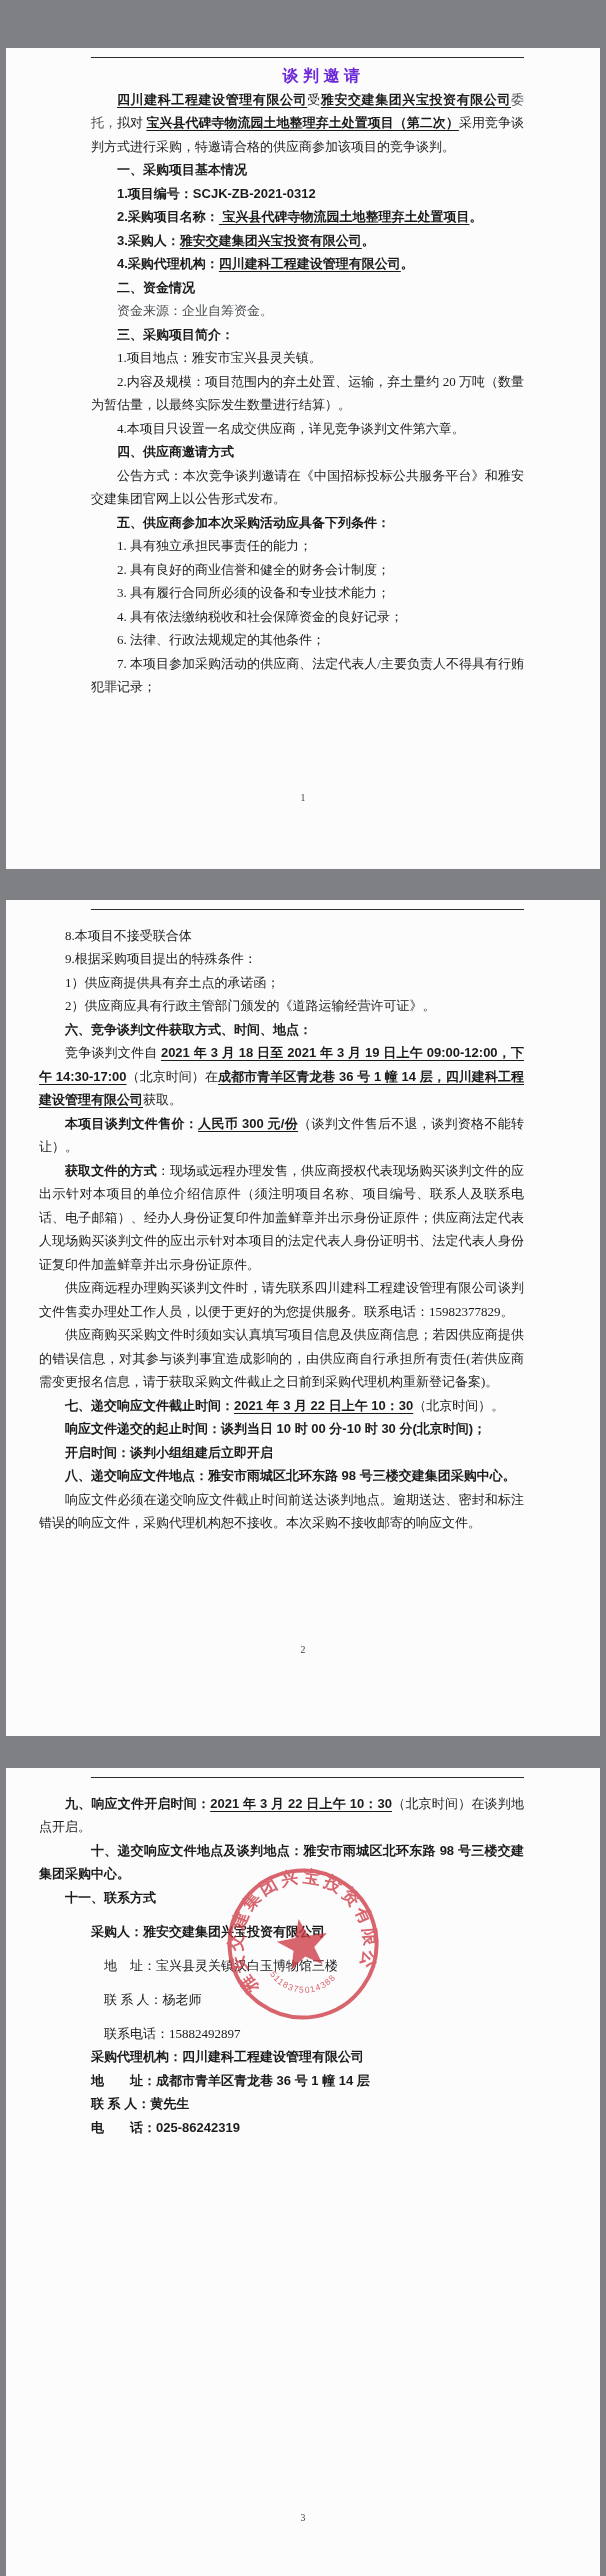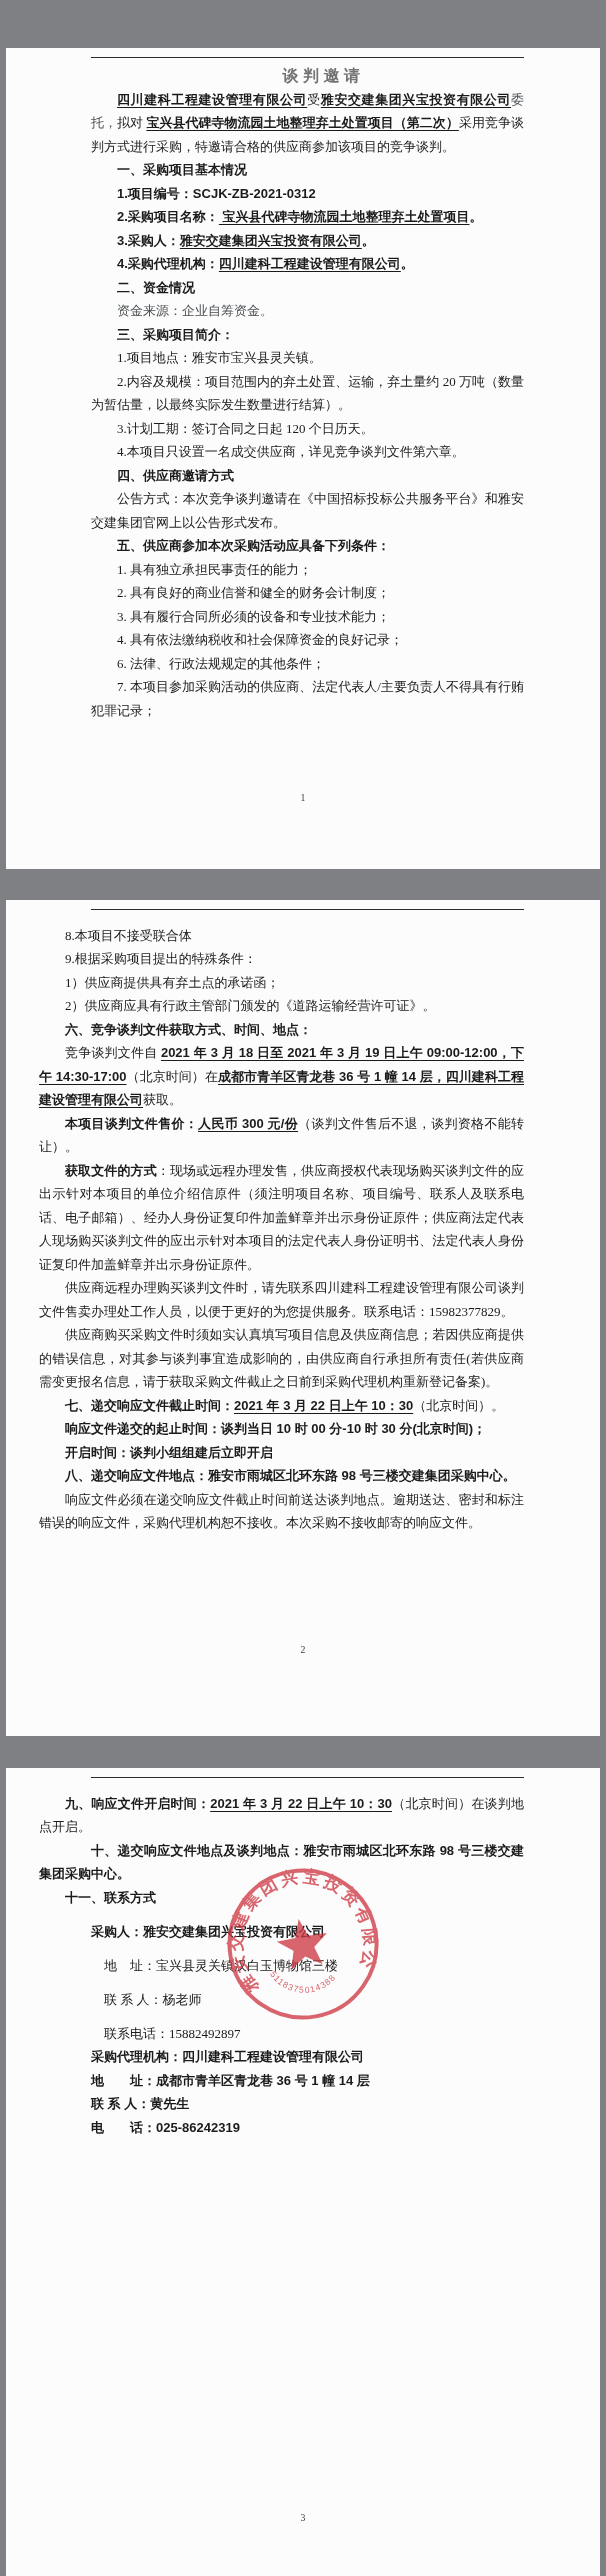--- a/index.html
+++ b/index.html
@@ -17,21 +17,21 @@
   }
   .content{
     padding:6px 76px 0 85px;
     font-size:13px;line-height:23.5px;color:#1b1b1b;
     text-align:justify;
   }
   .content p{margin:0;text-indent:2em;}
   .title{
     font-family:"Liberation Sans","DejaVu Sans",sans-serif;
     font-weight:700;font-size:16px;text-align:center;
-    margin:6px 0 7.6px;text-indent:0;color:#737373;letter-spacing:4.5px;
+    margin:6px 0 7.6px;text-indent:0;color:#6d28d9;letter-spacing:4.5px;
   }
   .b{font-weight:700;font-family:"Liberation Sans","DejaVu Sans",sans-serif;}
   .u{text-decoration:underline;text-underline-offset:3px;}
   .g{color:#4a4f52;}
   p.ind4{text-indent:4em;}
   p.ind5{text-indent:5em;}
   p.sp{margin-top:10.6px;}
   p.sp2{margin-top:0;}
   .pad-top{padding-top:13.6px;padding-left:33px;}
   .pagenum{
@@ -55,21 +55,20 @@
         <p class="para"><span class="b">一、采购项目基本情况</span></p>
         <p class="para"><span class="b">1.项目编号：SCJK-ZB-2021-0312</span></p>
         <p class="para"><span class="b">2.采购项目名称：</span><span class="b u"> 宝兴县代碑寺物流园土地整理弃土处置项目</span><span class="b">。</span></p>
         <p class="para"><span class="b">3.采购人：</span><span class="b u">雅安交建集团兴宝投资有限公司</span><span class="b">。</span></p>
         <p class="para"><span class="b">4.采购代理机构：</span><span class="b u">四川建科工程建设管理有限公司</span><span class="b">。</span></p>
         <p class="para"><span class="b">二、资金情况</span></p>
         <p class="para"><span class="g">资金来源：企业自筹资金。</span></p>
         <p class="para"><span class="b">三、采购项目简介：</span></p>
         <p class="para"><span>1.项目地点：雅安市宝兴县灵关镇。</span></p>
         <p class="para"><span>2.内容及规模：项目范围内的弃土处置、运输，弃土量约 20 万吨（数量为暂估量，以最终实际发生数量进行结算）。</span></p>
-        <p class="para"><span>3.计划工期：签订合同之日起 120 个日历天。</span></p>
         <p class="para"><span>4.本项目只设置一名成交供应商，详见竞争谈判文件第六章。</span></p>
         <p class="para"><span class="b">四、供应商邀请方式</span></p>
         <p class="para"><span>公告方式：本次竞争谈判邀请在《中国招标投标公共服务平台》和雅安交建集团官网上以公告形式发布。</span></p>
         <p class="para"><span class="b">五、供应商参加本次采购活动应具备下列条件：</span></p>
         <p class="para"><span>1. 具有独立承担民事责任的能力；</span></p>
         <p class="para"><span>2. 具有良好的商业信誉和健全的财务会计制度；</span></p>
         <p class="para"><span>3. 具有履行合同所必须的设备和专业技术能力；</span></p>
         <p class="para"><span>4. 具有依法缴纳税收和社会保障资金的良好记录；</span></p>
         <p class="para"><span>6. 法律、行政法规规定的其他条件；</span></p>
         <p class="para"><span>7. 本项目参加采购活动的供应商、法定代表人/主要负责人不得具有行贿犯罪记录；</span></p>

